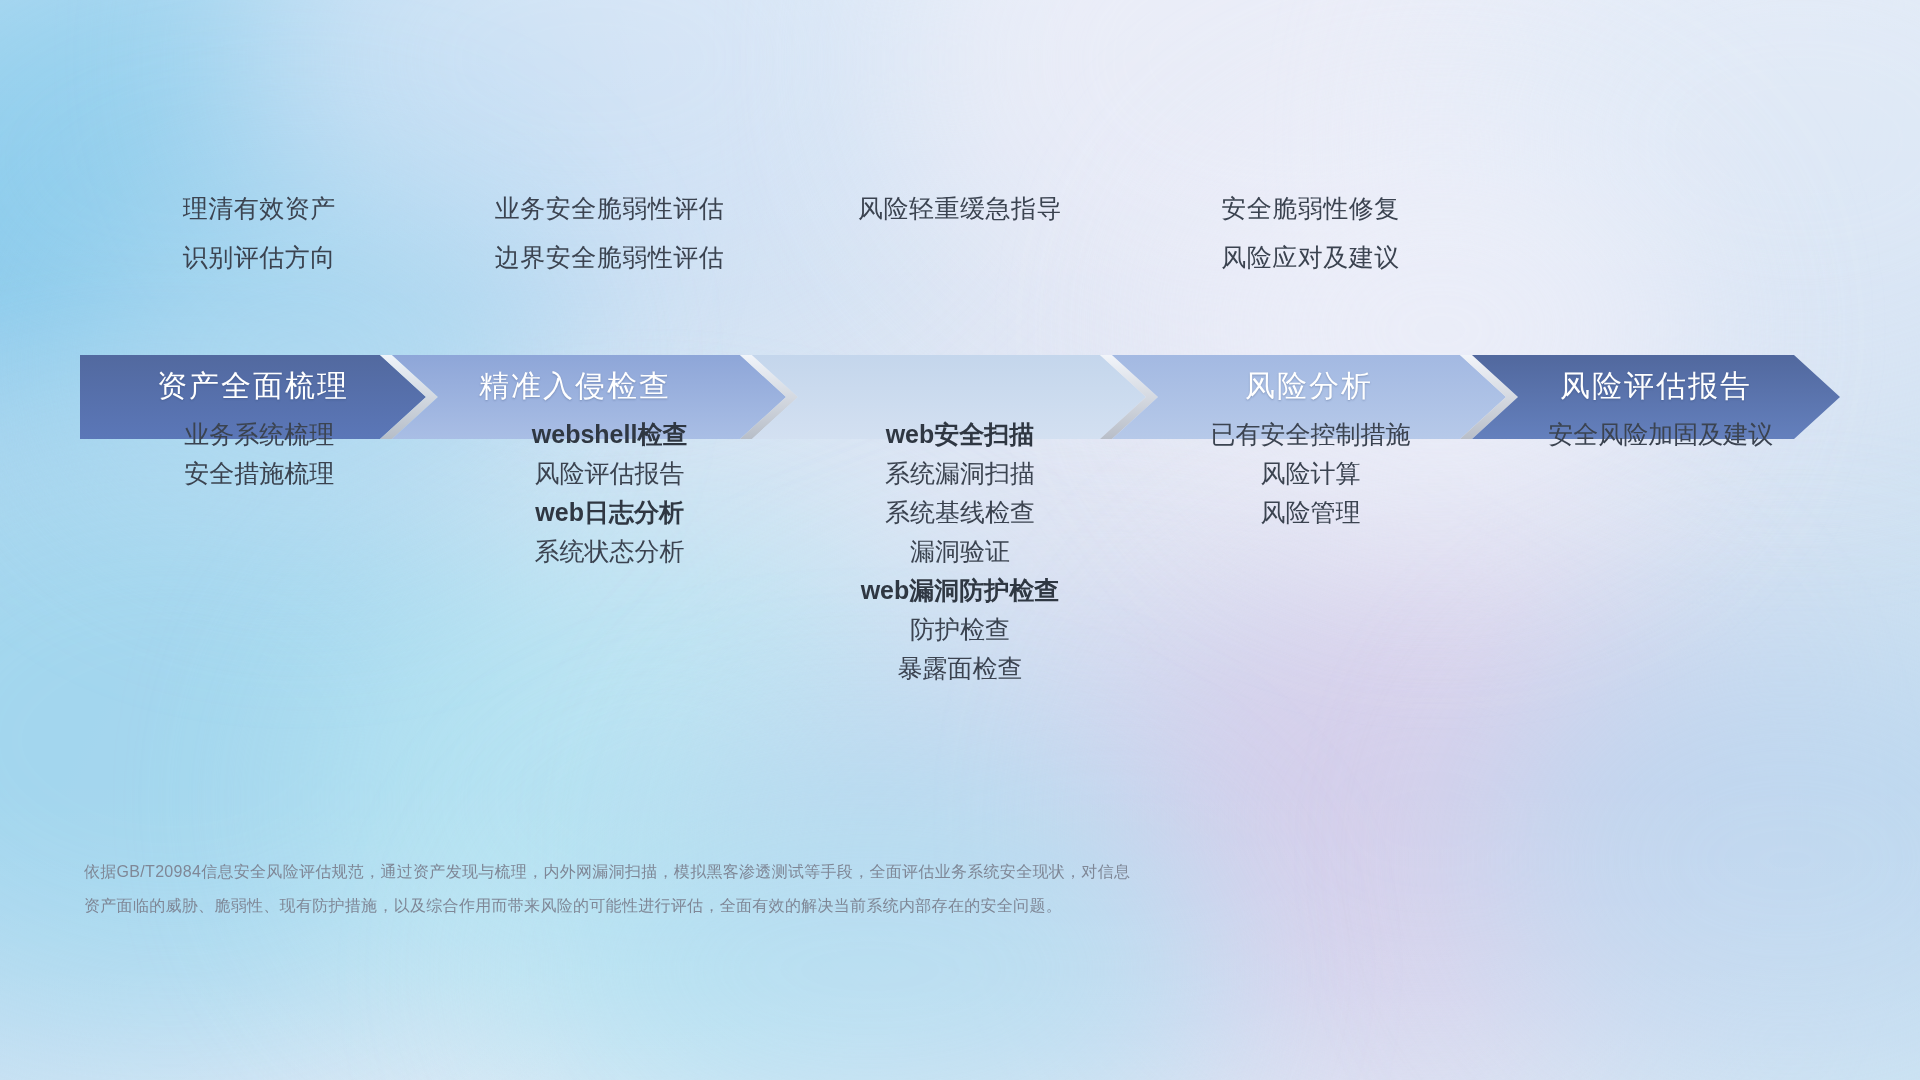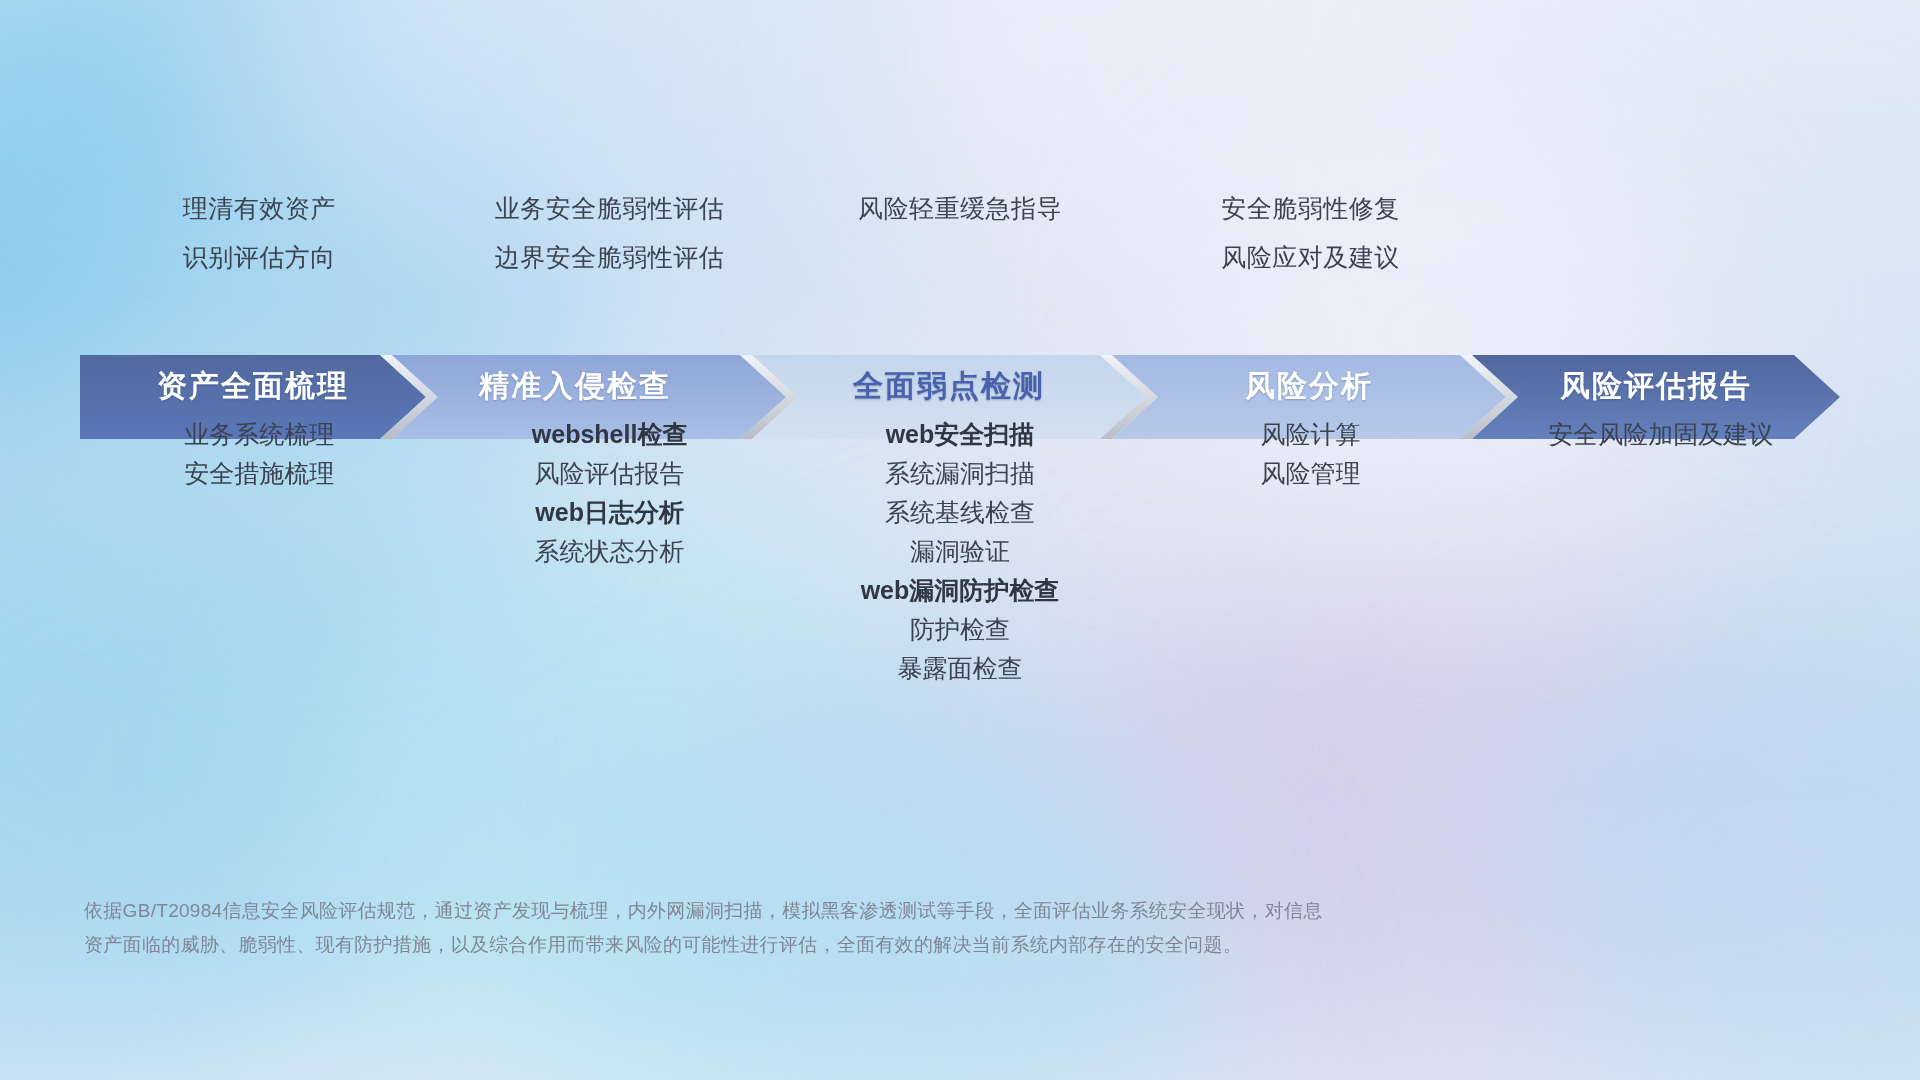--- a/index.html
+++ b/index.html
@@ -54,37 +54,37 @@
   }
 
   
   #banner{
     position:absolute; left:80px; top:355px; width:1760px; height:84px;
   }
   #banner svg{ display:block; width:100%; height:100%; overflow:visible; }
   .chev-label{
     position:absolute; top:0; height:62px;
     display:flex; align-items:center; justify-content:center;
-    font-size:30px; font-weight:bold; letter-spacing:2px;
+    font-size:30px; font-weight:normal; letter-spacing:2px;
     text-shadow:0 1px 2px rgba(40,60,100,.30);
     pointer-events:none;
   }
 
   
   #bottom-lists{ top:415px; }
   .bot-col{ text-align:center; padding-top:0; }
   .bot-col .item{
     font-size:25px; color:#3b4350; line-height:39px; white-space:nowrap;
   }
   .bot-col .item.em{ font-weight:bold; color:#2f3742; }
 
   
   #caption{
-    position:absolute; left:84px; top:894px; width:1480px;
-    font-size:19px; line-height:34px; color:#7f8796; letter-spacing:.3px;
+    position:absolute; left:84px; top:855px; width:1480px;
+    font-size:16px; line-height:34px; color:#7f8796; letter-spacing:.3px;
   }
   #caption p{ white-space:nowrap; }
 </style>
 </head>
 <body>
 
 <div id="bg-layer">
   <div class="bg-base"></div>
   <div class="blob b1"></div>
     <div class="blob b2"></div>
@@ -160,21 +160,20 @@
       <path d="M1020,0 L1066,42 L1020,84 L1032,84 L1078,42 L1032,0 Z" fill="url(#edge)" opacity=".95"></path>
 
       <path d="M1032,0 H1380 L1426,42 L1380,84 H1032 L1078,42 Z" fill="url(#g3)"></path>
       <path d="M1380,0 L1426,42 L1380,84 L1392,84 L1438,42 L1392,0 Z" fill="url(#edge)" opacity=".95"></path>
 
       <path d="M1392,0 H1714 L1760,42 L1714,84 H1392 L1438,42 Z" fill="url(#g4)"></path>
     </svg>
 
     <div class="chev-label" style="left:0px;   width:346px; color:#ffffff;">资产全面梳理</div>
     <div class="chev-label" style="left:298px; width:394px; color:#ffffff;">精准入侵检查</div>
-    <div class="chev-label" style="left:672px; width:394px; color:#4a62ae;">全面弱点检测</div>
     <div class="chev-label" style="left:1032px;width:394px; color:#ffffff;">风险分析</div>
     <div class="chev-label" style="left:1392px;width:368px; color:#ffffff;">风险评估报告</div>
   </div>
 
   <div class="grid-row" id="bottom-lists">
 
     <div class="bot-col">
       <div class="item">业务系统梳理</div>
       <div class="item">安全措施梳理</div>
     </div>
@@ -190,20 +189,21 @@
       <div class="item em">web安全扫描</div>
       <div class="item">系统漏洞扫描</div>
       <div class="item">系统基线检查</div>
       <div class="item">漏洞验证</div>
       <div class="item em">web漏洞防护检查</div>
       <div class="item">防护检查</div>
       <div class="item">暴露面检查</div>
     </div>
 
     <div class="bot-col">
+      <div class="item">已有安全控制措施</div>
       <div class="item">风险计算</div>
       <div class="item">风险管理</div>
     </div>
 
     <div class="bot-col">
       <div class="item">安全风险加固及建议</div>
     </div>
   </div>
 
   <div id="caption">

